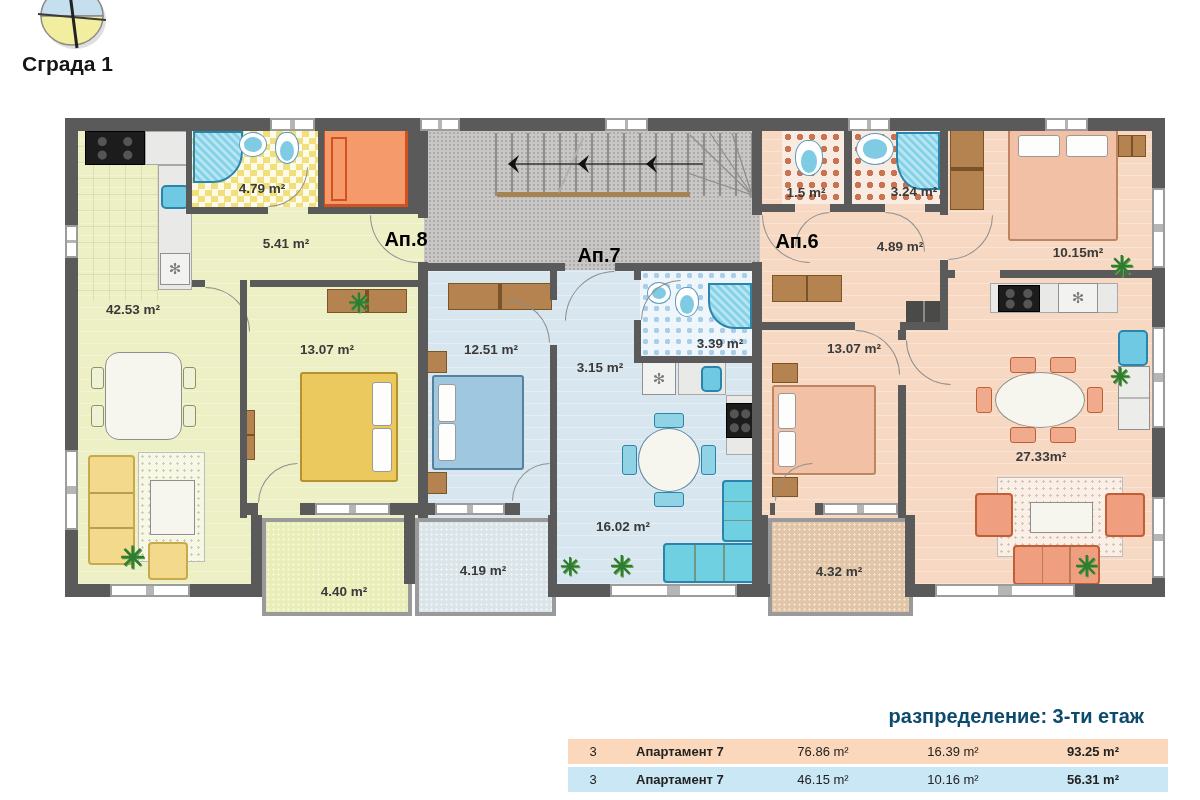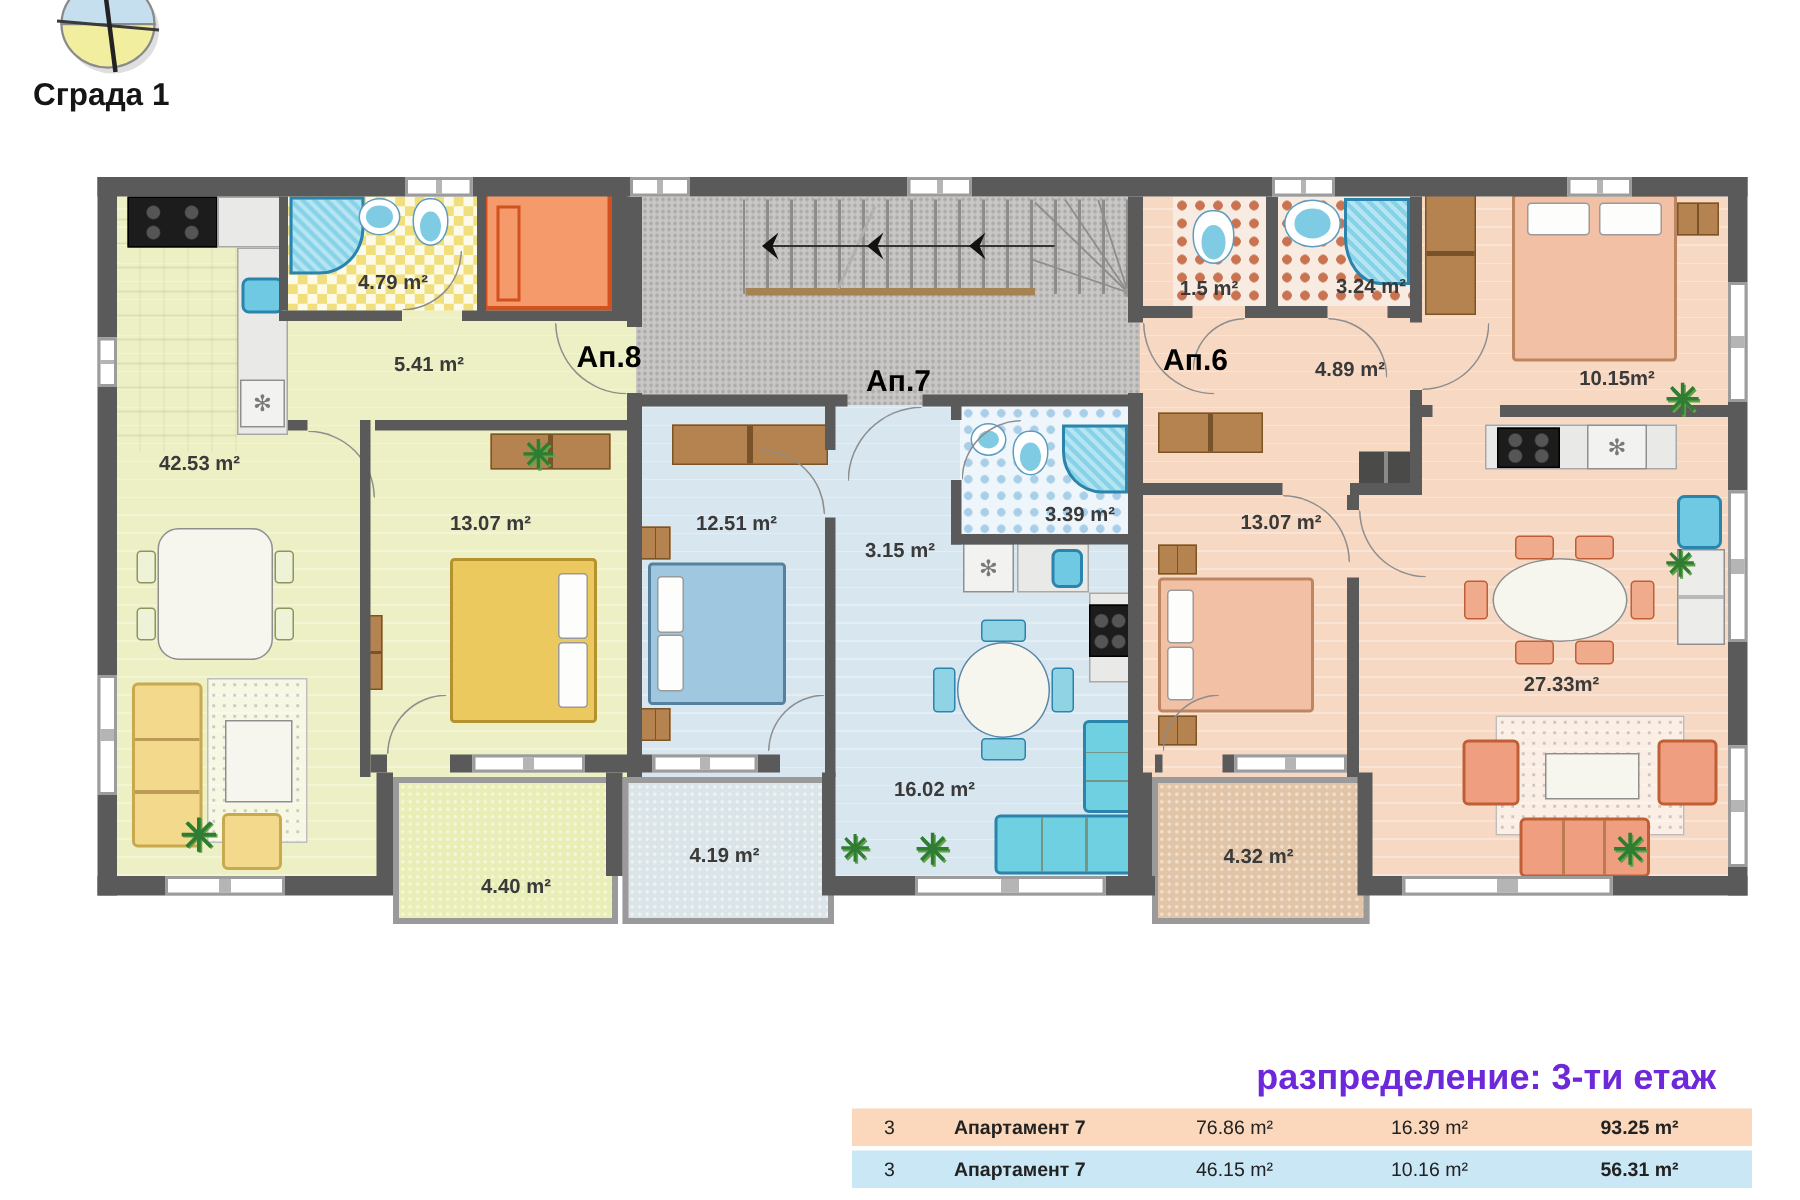--- a/index.html
+++ b/index.html
@@ -68,21 +68,21 @@
   .ch-b{background:#8fd3e4;border:1px solid #2a84ab;}
   .ch-p{background:#f0ab8d;border:1px solid #c05f36;}
   .plant{position:absolute;color:#2f7d33;font-weight:700;text-shadow:1px 1px 0 #64a24a;z-index:8;line-height:1;}
   .elevator{background:#f59a6b;border:3px solid #d2511f;z-index:4;}
   .elevator::after{content:"";position:absolute;left:6px;top:8px;width:12px;height:80%;border:2px solid #d2511f;}
   .vent{background:#4a4a48;background-image:linear-gradient(90deg,transparent 46%,#8b8b89 46% 54%,transparent 54%);z-index:5;}
   .stairs{position:absolute;z-index:3;background-image:repeating-linear-gradient(90deg,#8f8d8b 0 1.6px,transparent 1.6px 16px);}
   .rail{position:absolute;background:#a58353;z-index:4;}
   .breakline{position:absolute;width:2px;background:#b2b0ae;transform:rotate(24deg);z-index:4;}
   
-  .dist-title{position:absolute;right:32px;top:705px;font-size:24px;font-weight:800;color:#6d28d9;}
+  .dist-title{position:absolute;right:32px;top:705px;font-size:20px;font-weight:800;color:#0c4a6e;}
   .dist{position:absolute;left:568px;top:739px;width:600px;font-size:13px;color:#222;}
   .drow{display:grid;grid-template-columns:50px 140px 130px 130px 150px;align-items:center;}
   .dhead{background:#dcdcdc;height:21px;color:#2e2e2e;margin-bottom:4px;}
   .dr1{background:#fbd8bb;height:25px;margin-bottom:3px;}
   .dr2{background:#c9e7f4;height:25px;}
   .dc{text-align:center;}
   .dl{text-align:left;padding-left:18px;}
   .bold{font-weight:700;}
 </style>
 </head>

